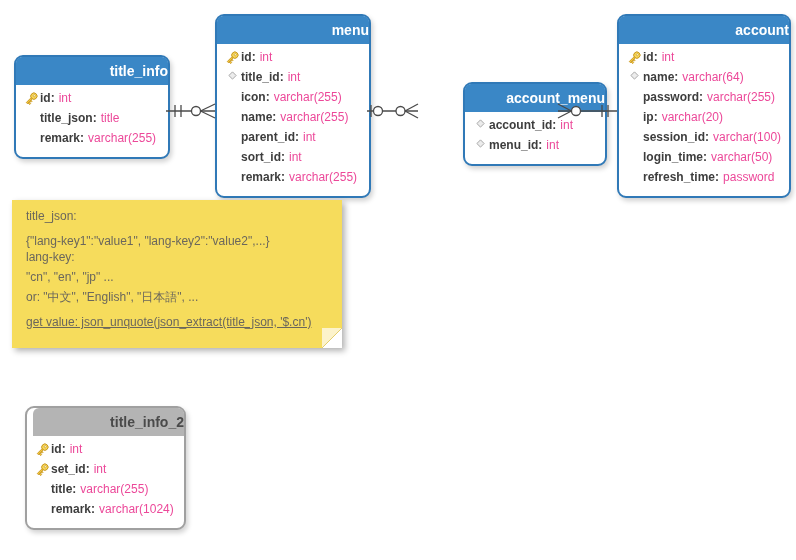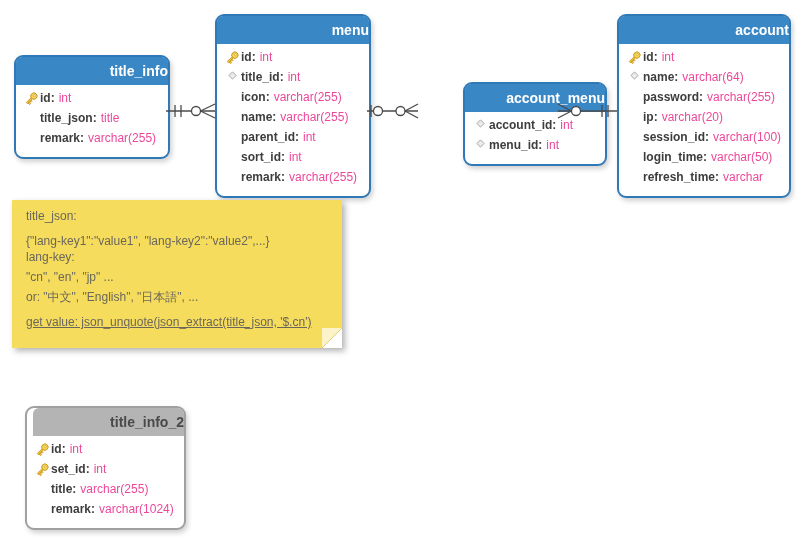--- a/index.html
+++ b/index.html
@@ -210,21 +210,21 @@
           <span class="ftype">varchar(100)</span>
         </div>
         <div class="trow">
           <span class="ficon"></span>
           <span class="fname">login_time:</span>
           <span class="ftype">varchar(50)</span>
         </div>
         <div class="trow">
           <span class="ficon"></span>
           <span class="fname">refresh_time:</span>
-          <span class="ftype">varchar</span>
+          <span class="ftype">password</span>
         </div>
       </div>
   </section>
 
   <section class="table-box theme-gray" style="left:25px;top:406px;width:157px;">
     <header class="tbl-header">
       <span>title_info_2</span>
     </header>
     <div class="tbl-body">
         <div class="trow">

